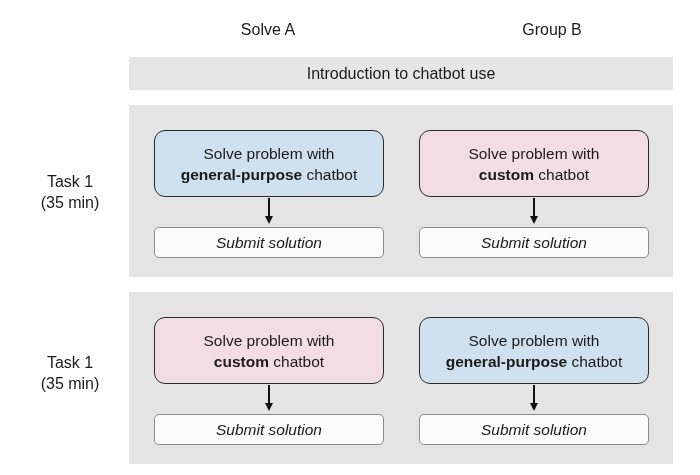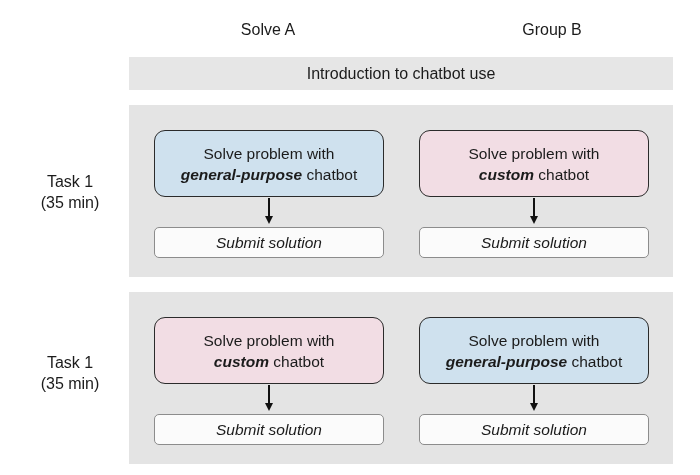--- a/index.html
+++ b/index.html
@@ -52,21 +52,21 @@
   .cell.right{left:290px;}
   .chatbot-box{
     height:67px;width:100%;
     border:1.5px solid var(--box-border);
     border-radius:11px;
     display:flex;flex-direction:column;align-items:center;justify-content:center;
     font-size:15.5px;line-height:21px;text-align:right;
   }
   .chatbot-box.blue{background:var(--blue-box);}
   .chatbot-box.pink{background:var(--pink-box);}
-  .chatbot-box b{font-weight:bold;font-style:italic;}
+  .chatbot-box b{font-weight:bold;}
   .arrow{
     height:30px;width:100%;
     display:flex;flex-direction:column;align-items:center;justify-content:flex-start;
     padding-top:1px;
   }
   .arrow .shaft{width:1.5px;height:19px;background:var(--arrow);}
   .arrow .head{
     width:0;height:0;margin-top:-1px;
     border-left:4.5px solid transparent;
     border-right:4.5px solid transparent;

